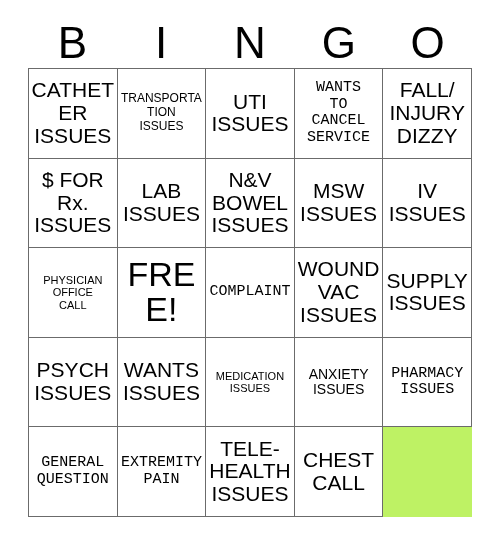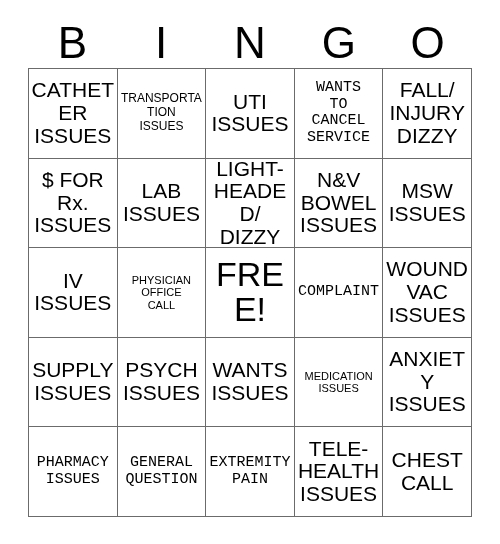--- a/index.html
+++ b/index.html
@@ -72,21 +72,21 @@
     display: block;
     width: 100%;
     line-height: 1.08;
     white-space: pre-line;
     word-break: break-word;
     color: #000000;
   }
   
   .fs-xl   { font-size: 34px; line-height: 1.05; }
   .fs-lg   { font-size: 21px; line-height: 1.08; }
-  .fs-md   { font-size: 21px; line-height: 1.08; }
+  .fs-md   { font-size: 14px; line-height: 1.08; }
   .fs-sm   { font-size: 15px; line-height: 1.10; font-family: Liberation Mono, monospace; }
   .fs-xs   { font-size: 11px; line-height: 1.12; }
   .fs-xxs  { font-size: 12px; line-height: 1.16; }
 </style>
 </head>
 <body>
 
 <div id="bingo-card">
 
   <div id="header-row">
@@ -125,25 +125,20 @@
     <div class="cell">
         <span class="cell-text fs-lg">$ FOR
 Rx.
 ISSUES</span>
       </div>
     <div class="cell">
         <span class="cell-text fs-lg">LAB
 ISSUES</span>
       </div>
     <div class="cell">
-        <span class="cell-text fs-lg">LIGHT-
-HEADED/
-DIZZY</span>
-      </div>
-    <div class="cell">
         <span class="cell-text fs-lg">N&amp;V
 BOWEL
 ISSUES</span>
       </div>
     <div class="cell">
         <span class="cell-text fs-lg">MSW
 ISSUES</span>
       </div>
 
     <div class="cell">

